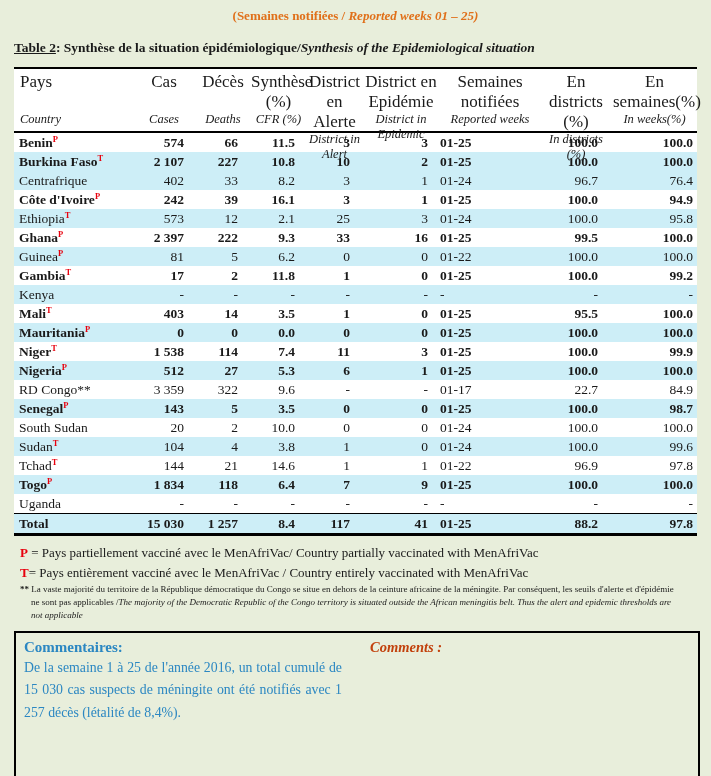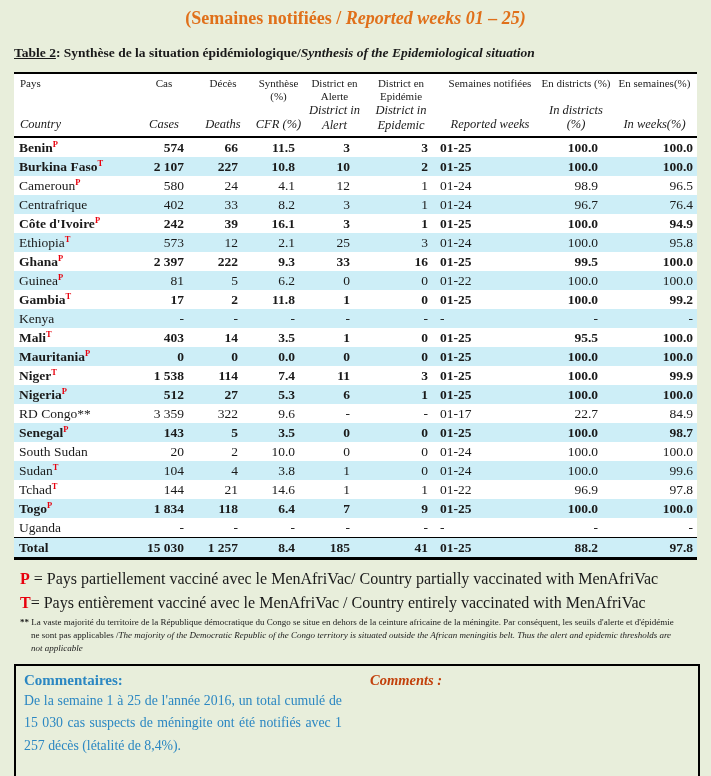--- a/index.html
+++ b/index.html
@@ -17,21 +17,21 @@
     background:var(--bg);
     font-family:"Liberation Serif","DejaVu Serif",serif;
     color:var(--ink);
     padding:6px 14px 0 14px;
     overflow:hidden;
     position:relative;
   }
   
   .top-heading{
     text-align:center;
-    font-size:18px;font-weight:bold;
+    font-size:13px;font-weight:bold;
     color:var(--orange);
     margin-top:2px;
   }
   .top-heading .en{font-style:italic;}
   
   .table-title{
     font-size:13.5px;font-weight:bold;
     margin-top:16px;
   }
   .table-title .tlabel{text-decoration:underline;}
@@ -47,21 +47,21 @@
     border-bottom:3px solid #000;
   }
   table.epi thead tr{border-bottom:2px solid #000;}
   .hcell{
     height:62px;
     display:flex;flex-direction:column;justify-content:space-between;
     padding:3px 1px 4px 1px;
     font-weight:normal;
   }
   th{font-weight:normal;vertical-align:top;}
-  .h-fr{font-size:11px;line-height:1.18;text-align:center;}
+  .h-fr{font-size:17px;line-height:1.18;text-align:center;}
   .h-en{font-size:12.5px;line-height:1.18;font-style:italic;text-align:center;}
   th.c-country .h-fr, th.c-country .h-en{text-align:left;padding-left:5px;}
   tbody td{
     height:19px;
     font-size:13.5px;
     line-height:19px;
     white-space:nowrap;
     overflow:hidden;
   }
   tbody tr.alt{background:var(--alt);}
@@ -74,21 +74,21 @@
   tbody td:nth-child(9){padding-right:4px;}
   sup.mark{
     color:var(--red);
     font-weight:bold;
     font-size:8.5px;
     vertical-align:super;
     line-height:0;
   }
   
   .footnotes{margin-top:7px;padding-left:6px;}
-  .fn{font-size:16px;line-height:1.5;}
+  .fn{font-size:13px;line-height:1.5;}
   .fn .mark{color:var(--red);font-weight:bold;}
   .fn-small{
     font-size:9px;line-height:1.45;
     padding-left:11px;text-indent:-11px;
     margin-top:1px;
     width:660px;
   }
   .fn-small .mark{color:var(--ink);font-weight:bold;}
   .fn-small .en{font-style:italic;}
   
@@ -208,31 +208,20 @@
           <td class="c-country">Burkina Faso<sup class="mark">T</sup></td>
           <td class="c-num">2 107</td>
           <td class="c-num">227</td>
           <td class="c-num">10.8</td>
           <td class="c-num">10</td>
           <td class="c-num">2</td>
           <td class="c-num">01-25</td>
           <td class="c-num">100.0</td>
           <td class="c-num">100.0</td>
         </tr>
-        <tr>
-          <td class="c-country">Cameroun<sup class="mark">P</sup></td>
-          <td class="c-num">580</td>
-          <td class="c-num">24</td>
-          <td class="c-num">4.1</td>
-          <td class="c-num">12</td>
-          <td class="c-num">1</td>
-          <td class="c-num">01-24</td>
-          <td class="c-num">98.9</td>
-          <td class="c-num">96.5</td>
-        </tr>
         <tr class="alt">
           <td class="c-country">Centrafrique</td>
           <td class="c-num">402</td>
           <td class="c-num">33</td>
           <td class="c-num">8.2</td>
           <td class="c-num">3</td>
           <td class="c-num">1</td>
           <td class="c-num">01-24</td>
           <td class="c-num">96.7</td>
           <td class="c-num">76.4</td>
@@ -422,21 +411,21 @@
           <td class="c-num">-</td>
           <td class="c-num">-</td>
           <td class="c-num">-</td>
           <td class="c-num">-</td>
         </tr>
         <tr class="bold alt total">
           <td class="c-country">Total</td>
           <td class="c-num">15 030</td>
           <td class="c-num">1 257</td>
           <td class="c-num">8.4</td>
-          <td class="c-num">185</td>
+          <td class="c-num">117</td>
           <td class="c-num">41</td>
           <td class="c-num">01-25</td>
           <td class="c-num">88.2</td>
           <td class="c-num">97.8</td>
         </tr>
       </tbody>
   </table>
 
   <div class="footnotes">
     <div class="fn">

